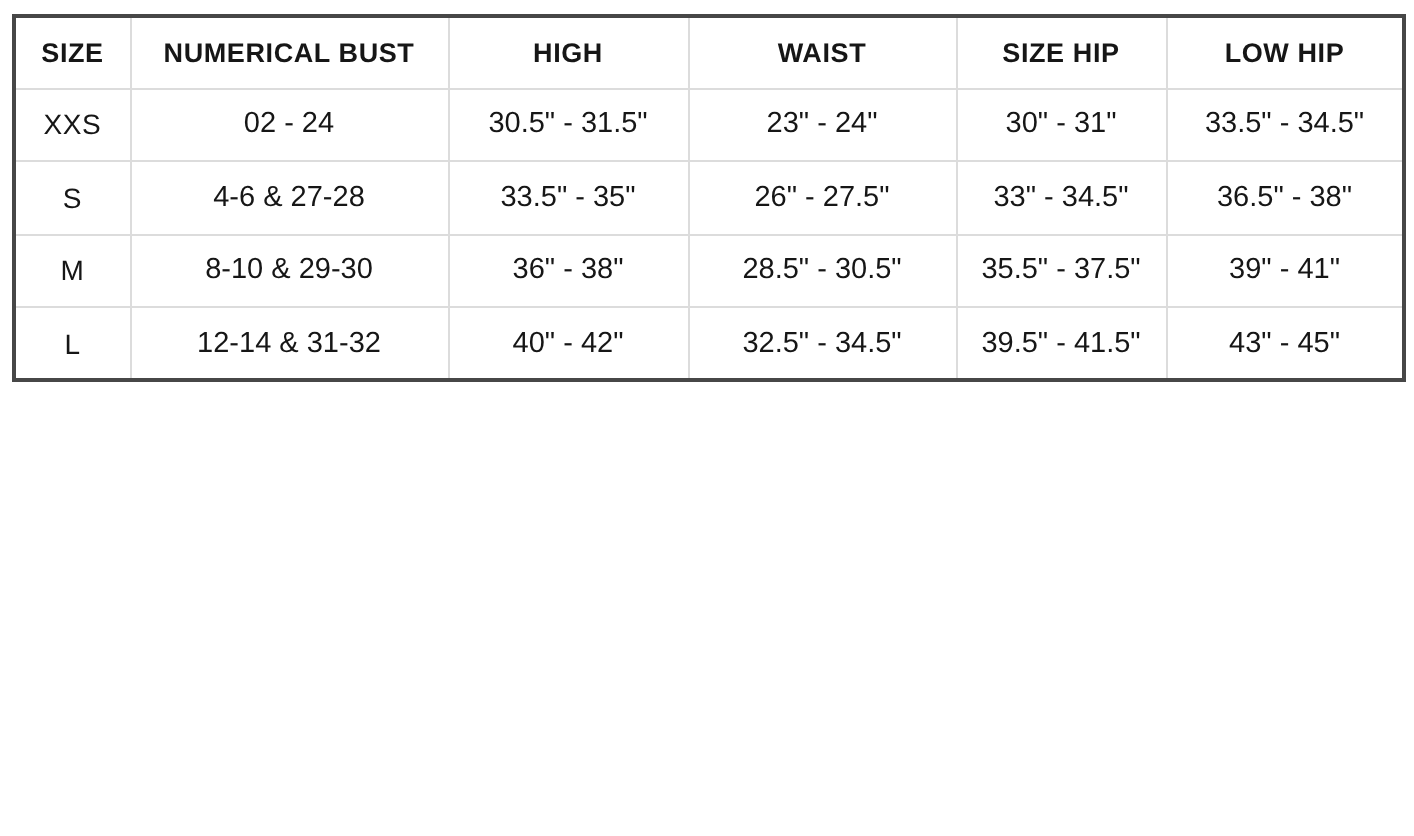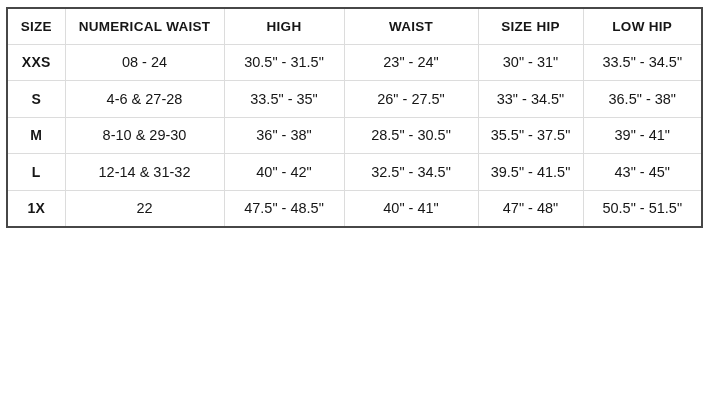--- a/index.html
+++ b/index.html
@@ -38,52 +38,52 @@
     font-weight: 700;
     letter-spacing: 0.3px;
     height: 36px;
   }
   table.size-chart td {
     font-size: 14.5px;
     font-weight: 400;
     height: 36.5px;
   }
   table.size-chart td.size-col {
-    font-weight: 700;
+    font-weight: 400;
     font-size: 14px;
     letter-spacing: 0.3px;
   }
 </style>
 </head>
 <body>
 
 <div class="chart-wrap">
   <table class="size-chart">
     <colgroup>
         <col style="width: 58px;">
         <col style="width: 159px;">
         <col style="width: 120px;">
         <col style="width: 134px;">
         <col style="width: 105px;">
         <col style="width: 119px;">
       </colgroup>
     <thead>
       <tr>
           <th>SIZE</th>
-          <th>NUMERICAL WAIST</th>
+          <th>NUMERICAL BUST</th>
           <th>HIGH</th>
           <th>WAIST</th>
           <th>SIZE HIP</th>
           <th>LOW HIP</th>
         </tr>
     </thead>
     <tbody>
         <tr>
           <td class="size-col">XXS</td>
-          <td>08 - 24</td>
+          <td>02 - 24</td>
           <td>30.5" - 31.5"</td>
           <td>23" - 24"</td>
           <td>30" - 31"</td>
           <td>33.5" - 34.5"</td>
         </tr>
         <tr>
           <td class="size-col">S</td>
           <td>4-6 &amp; 27-28</td>
           <td>33.5" - 35"</td>
           <td>26" - 27.5"</td>
@@ -99,23 +99,15 @@
           <td>39" - 41"</td>
         </tr>
         <tr>
           <td class="size-col">L</td>
           <td>12-14 &amp; 31-32</td>
           <td>40" - 42"</td>
           <td>32.5" - 34.5"</td>
           <td>39.5" - 41.5"</td>
           <td>43" - 45"</td>
         </tr>
-        <tr>
-          <td class="size-col">1X</td>
-          <td>22</td>
-          <td>47.5" - 48.5"</td>
-          <td>40" - 41"</td>
-          <td>47" - 48"</td>
-          <td>50.5" - 51.5"</td>
-        </tr>
       </tbody>
   </table>
 </div>
 
 </body></html>

